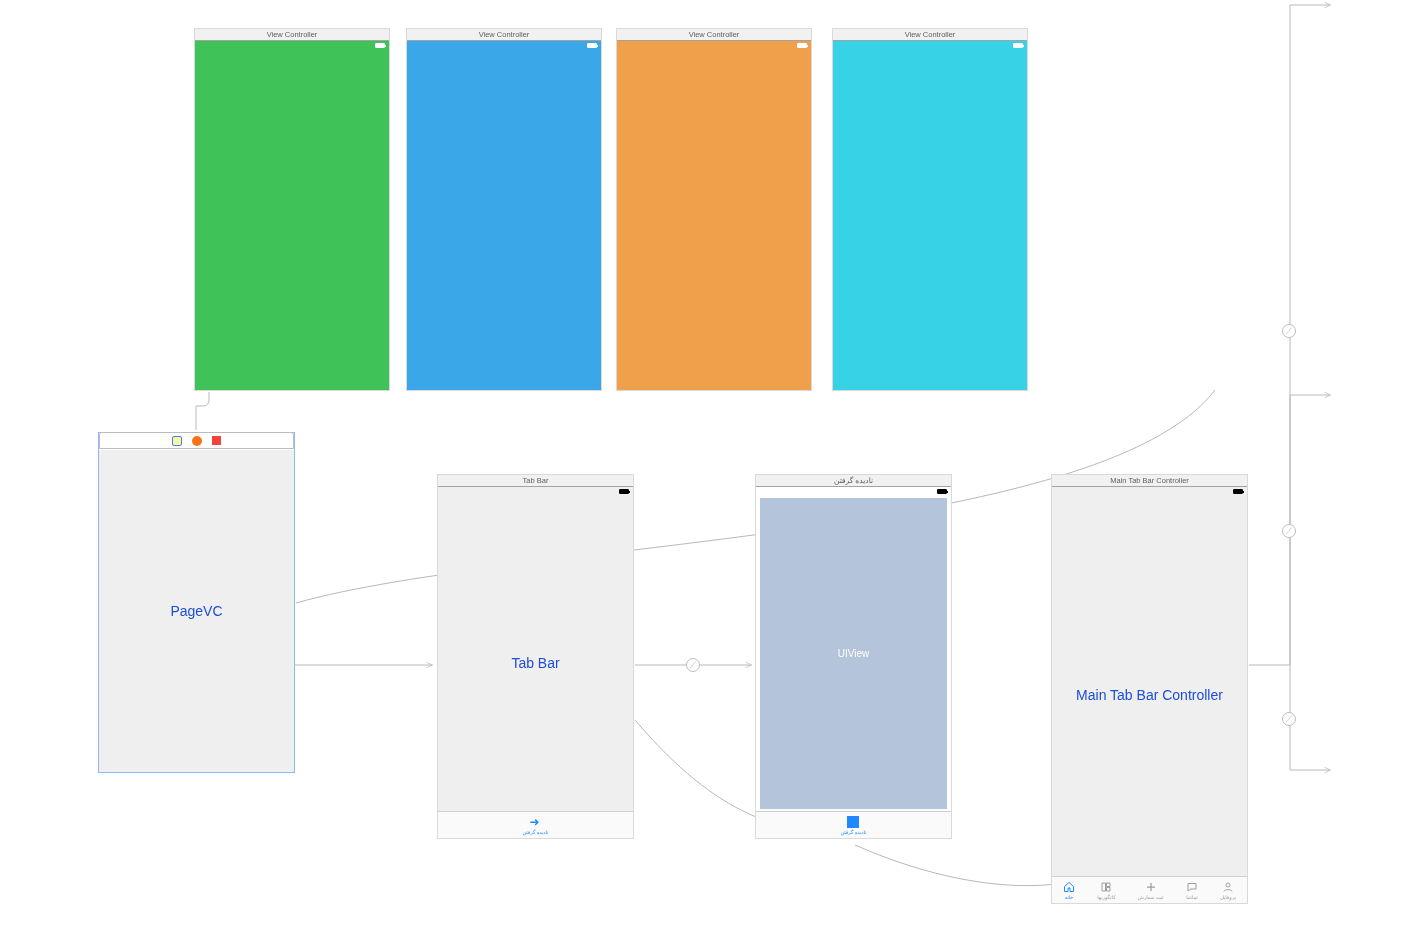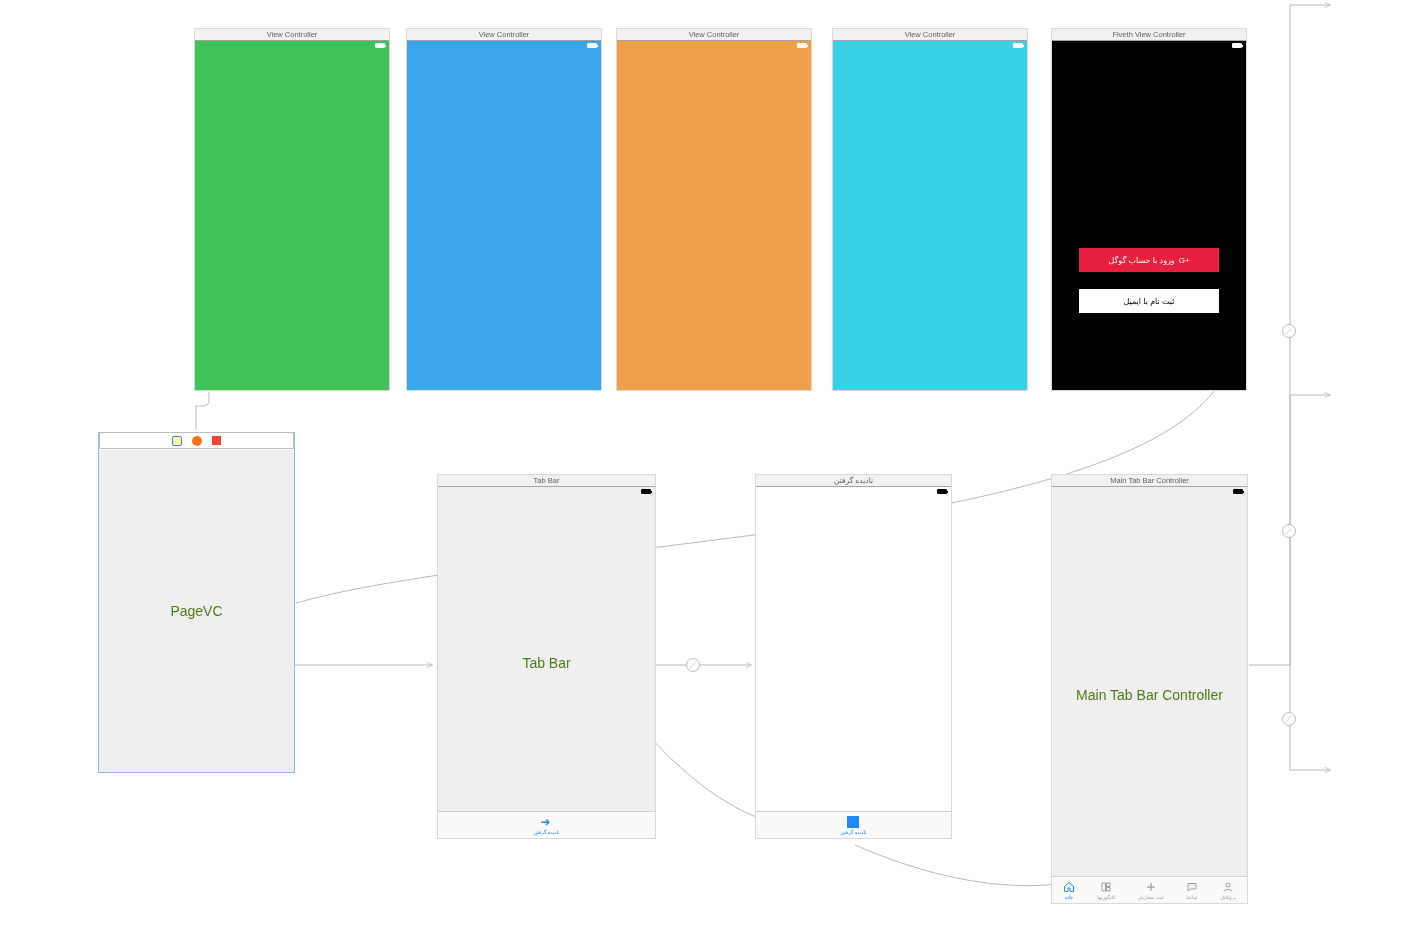--- a/index.html
+++ b/index.html
@@ -10,21 +10,21 @@
   .scene { position: absolute; border: 1px solid #d9d9d9; background: #ffffff; }
   .scene-title { height: 12px; line-height: 12px; font-size: 7.5px; color: #5f5f5f; text-align: center; background: #f1f1f1; border-bottom: 1px solid #a3a3a3; }
   .scene-body { position: relative; width: 100%; height: calc(100% - 12px); }
 
   .statusbar { position: absolute; top: 0; left: 0; right: 0; height: 9px; display: flex; align-items: center; justify-content: flex-end; padding: 0 4px; }
   .batt { width: 10px; height: 5px; border: 1px solid #000; border-radius: 1px; background: #000; position: relative; }
   .batt::after { content: ""; position: absolute; right: -2px; top: 1px; width: 1px; height: 2px; background: #000; }
   .statusbar.white .batt { border-color: #fff; background: #fff; }
   .statusbar.white .batt::after { background: #fff; }
 
-  .placeholder-text { position: absolute; inset: 0; display: flex; align-items: center; justify-content: center; font-size: 14px; color: #4d7c0f; font-weight: 500; }
+  .placeholder-text { position: absolute; inset: 0; display: flex; align-items: center; justify-content: center; font-size: 14px; color: #1d4ed8; font-weight: 500; }
 
   
   .btn { position: absolute; left: 50%; transform: translateX(-50%); width: 140px; height: 24px; display: flex; align-items: center; justify-content: center; font-size: 8px; gap: 4px; }
   .btn-google { background: #e81f3d; color: #fff; top: 207px; }
   .btn-email  { background: #ffffff; color: #000; top: 248px; }
 
   
   .sel-icons { position: absolute; top: -1px; left: 0; right: 0; height: 17px; border: 1px solid #bcbcbc; border-radius: 3px 3px 0 0; background: #ffffff; display: flex; align-items: center; justify-content: center; gap: 10px; }
   .ico { width: 10px; height: 10px; display: inline-block; }
   .vc-ico { border: 1.5px solid #3b82f6; border-radius: 2px; background: #fff59a; }
@@ -104,48 +104,33 @@
 
 <div class="scene" style="left:832px; top:28px; width:196px; height:363px;">
   <div class="scene-title">View Controller</div>
   <div class="scene-body" style="background:#37d2e6;">
     <div class="statusbar white">
           <span class="batt"></span>
         </div>
   </div>
 </div>
 
-<div class="scene" style="left:1051px; top:28px; width:196px; height:363px;">
-  <div class="scene-title">Fiveth View Controller</div>
-  <div class="scene-body" style="background:#000000;">
-    <div class="statusbar white">
-          <span class="batt"></span>
-        </div>
-    <div class="btn btn-google">
-      <span>ورود با حساب گوگل</span>
-      <span>G+</span>
-    </div>
-    <div class="btn btn-email">
-      <span>ثبت نام با ایمیل</span>
-    </div>
-  </div>
-</div>
 
 <div class="scene" style="left:98px; top:432px; width:197px; height:341px; border:1px solid #8fb7ff;">
   <div class="sel-icons">
     <span class="ico vc-ico"></span>
     <span class="ico resp-ico"></span>
     <span class="ico exit-ico"></span>
   </div>
   <div class="page-body-inner">
     <div class="placeholder-text">PageVC</div>
   </div>
 </div>
 
-<div class="scene" style="left:437px; top:474px; width:219px; height:365px;">
+<div class="scene" style="left:437px; top:474px; width:197px; height:365px;">
   <div class="scene-title">Tab Bar</div>
   <div class="scene-body" style="background:#efefef;">
     <div class="statusbar">
           <span class="batt"></span>
         </div>
     <div class="placeholder-text">Tab Bar</div>
     <div class="tabbar single">
       <div class="tab sel">
         <span class="t-ico arrow-r">➜</span>
         <span>نادیده گرفتن</span>
@@ -153,20 +138,23 @@
     </div>
   </div>
 </div>
 
 <div class="scene" style="left:755px; top:474px; width:197px; height:365px;">
   <div class="scene-title">نادیده گرفتن</div>
   <div class="scene-body" style="background:#ffffff;">
     <div class="statusbar">
           <span class="batt"></span>
         </div>
+    <div class="uiview-box">
+      <span>UIView</span>
+    </div>
     <div class="tabbar single">
       <div class="tab sel">
         <span class="t-ico sq"></span>
         <span>نادیده گرفتن</span>
       </div>
     </div>
   </div>
 </div>
 
 <div class="scene" style="left:1051px; top:474px; width:197px; height:430px;">

